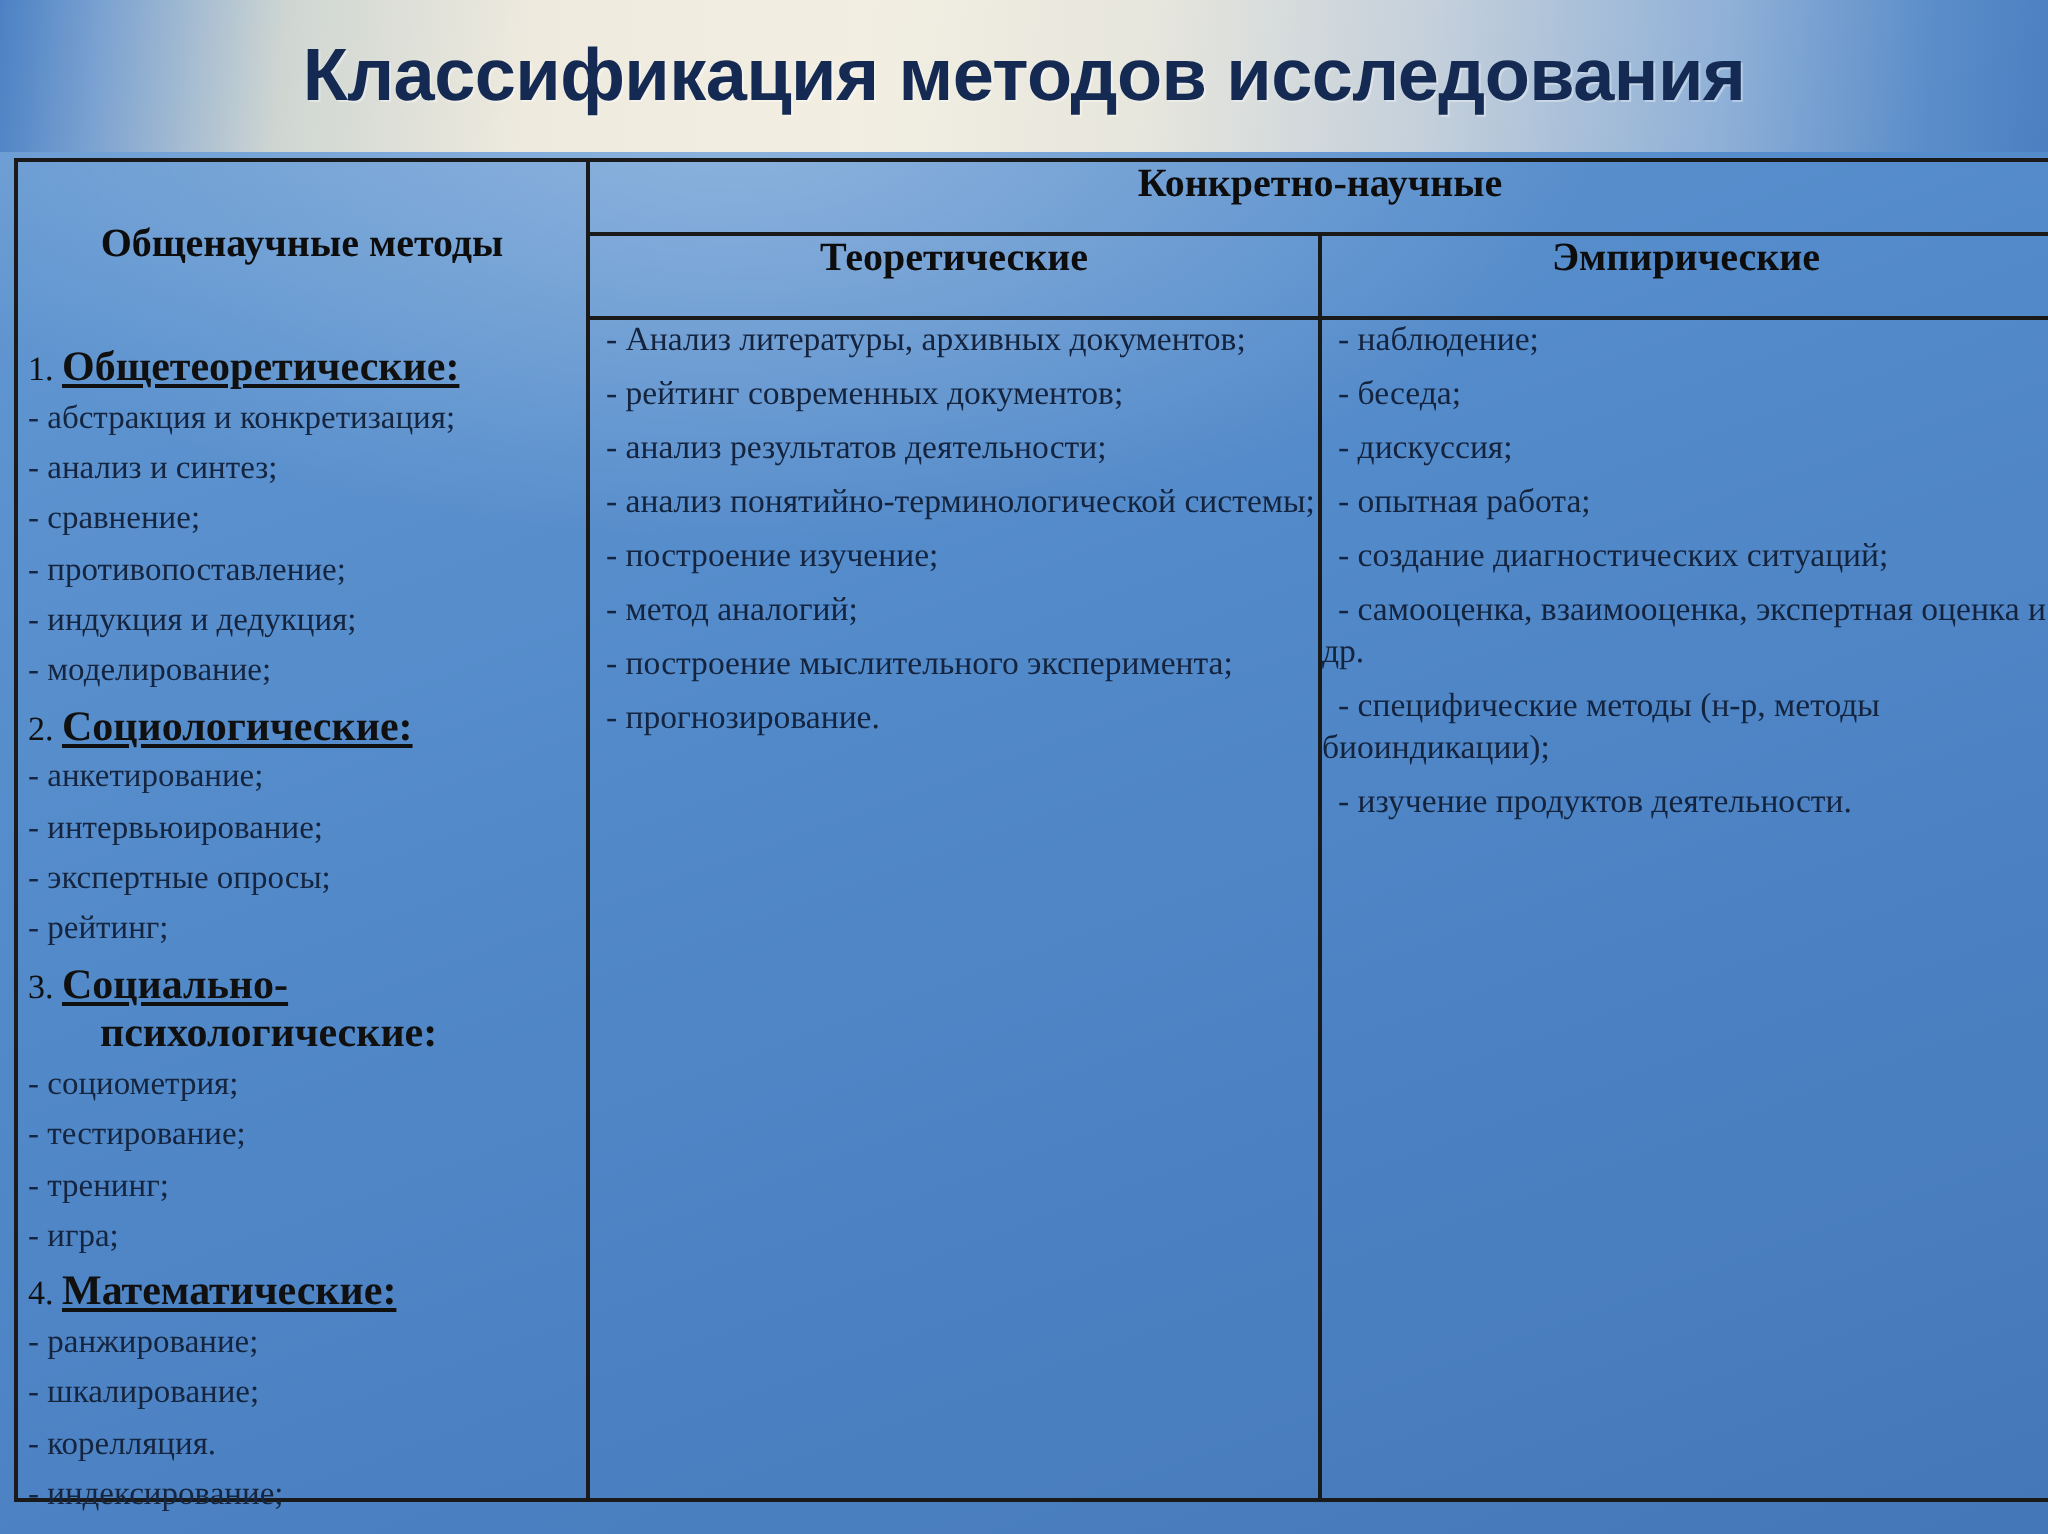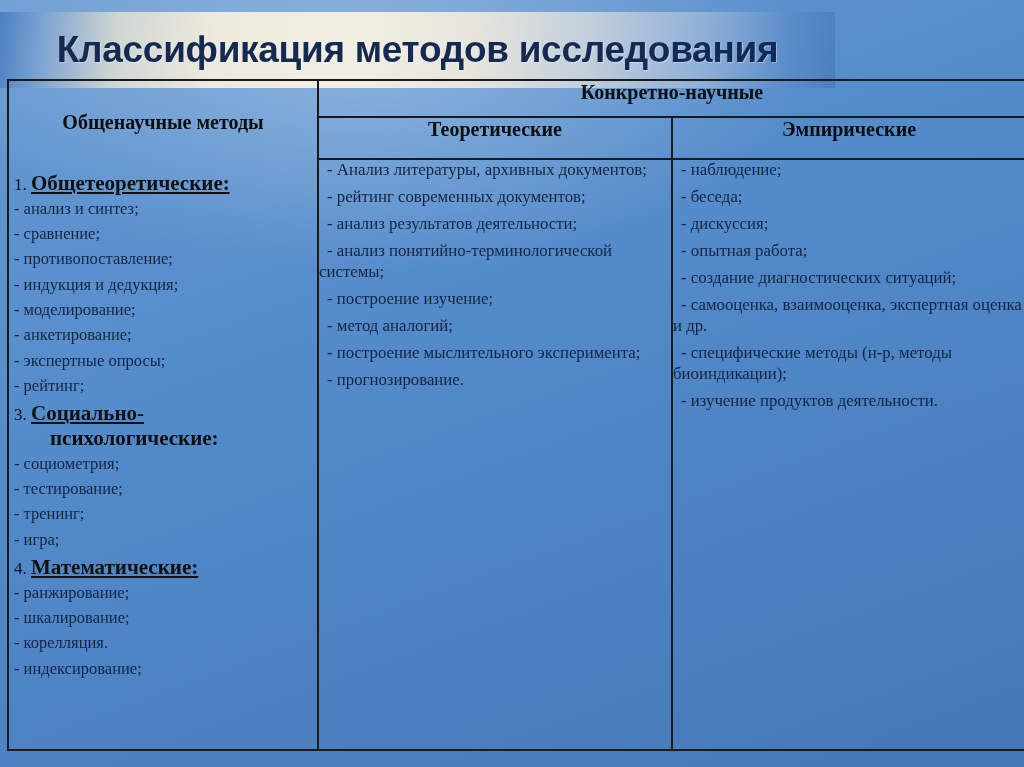--- a/index.html
+++ b/index.html
@@ -20,22 +20,22 @@
     left: 0; top: 0;
     width: 1024px; height: 767px;
     background:
       radial-gradient(ellipse 620px 300px at 36% 8%, rgba(255,255,255,0.30) 0%, rgba(255,255,255,0.0) 70%),
       linear-gradient(160deg, #6d9ed4 0%, #5d93cf 18%, #5289c9 45%, #4b81c2 72%, #4477b8 100%);
   }
 
   
   #title-band {
     position: absolute;
-    left: 0; top: 12px;
-    width: 835px; height: 76px;
+    left: 0; top: 0;
+    width: 1024px; height: 76px;
     background: linear-gradient(95deg,
         #4b81c4 0%,
         #7ba2d1 5%,
         #cfd6d2 14%,
         #eeeade 26%,
         #f2efe2 42%,
         #e7e6dd 56%,
         #c3cfdb 70%,
         #8fb0d7 84%,
         #5b8dc9 94%,
@@ -88,21 +88,21 @@
 
   
   td.body-cell {
     padding: 8px 6px 4px 6px;
     font-size: 16.5px;
     color: #14243f;
     line-height: 1.36;
     border-radius: 19px;
   }
 
-  .colw1 { width: 310px; }
+  .colw1 { width: 286px; }
   .colw2 { width: 342px; }
   .colw3 { width: 344px; }
 
   
   .grp-head {
     font-size: 21px;
     margin: 1px 0 3px 0;
     color: #101010;
     line-height: 1.18;
   }
@@ -189,26 +189,29 @@
               <div class="mitem">- специфические методы (н-р, методы биоиндикации);</div>
               <div class="mitem">- изучение продуктов деятельности.</div>
             </div>
         </td>
       </tr>
     </tbody>
   </table>
 
   <div id="left-body" style="position:absolute; left:14px; top:170px; width:320px;">
       <div class="grp-head"><span class="num">1. </span><span class="ttl">Общетеоретические:</span></div>
+      <div class="grp-item">- абстракция и конкретизация;</div>
       <div class="grp-item">- анализ и синтез;</div>
       <div class="grp-item">- сравнение;</div>
       <div class="grp-item">- противопоставление;</div>
       <div class="grp-item">- индукция и дедукция;</div>
       <div class="grp-item">- моделирование;</div>
+      <div class="grp-head"><span class="num">2. </span><span class="ttl">Социологические:</span></div>
       <div class="grp-item">- анкетирование;</div>
+      <div class="grp-item">- интервьюирование;</div>
       <div class="grp-item">- экспертные опросы;</div>
       <div class="grp-item">- рейтинг;</div>
       <div class="grp-head wrap2"><span class="num">3. </span><span class="ttl">Социально-</span><span class="ttl2">психологические:</span></div>
       <div class="grp-item">- социометрия;</div>
       <div class="grp-item">- тестирование;</div>
       <div class="grp-item">- тренинг;</div>
       <div class="grp-item">- игра;</div>
       <div class="grp-head"><span class="num">4. </span><span class="ttl">Математические:</span></div>
       <div class="grp-item">- ранжирование;</div>
       <div class="grp-item">- шкалирование;</div>

